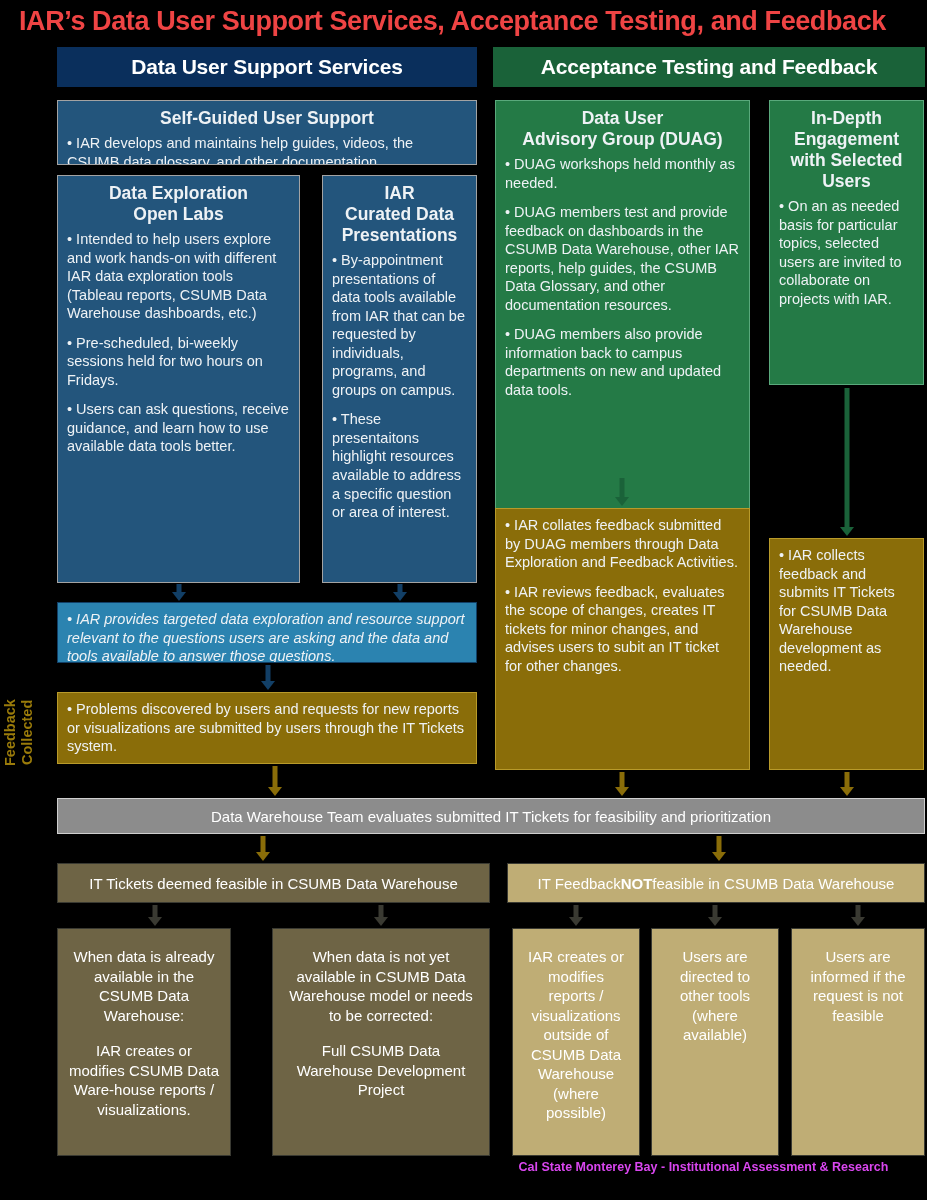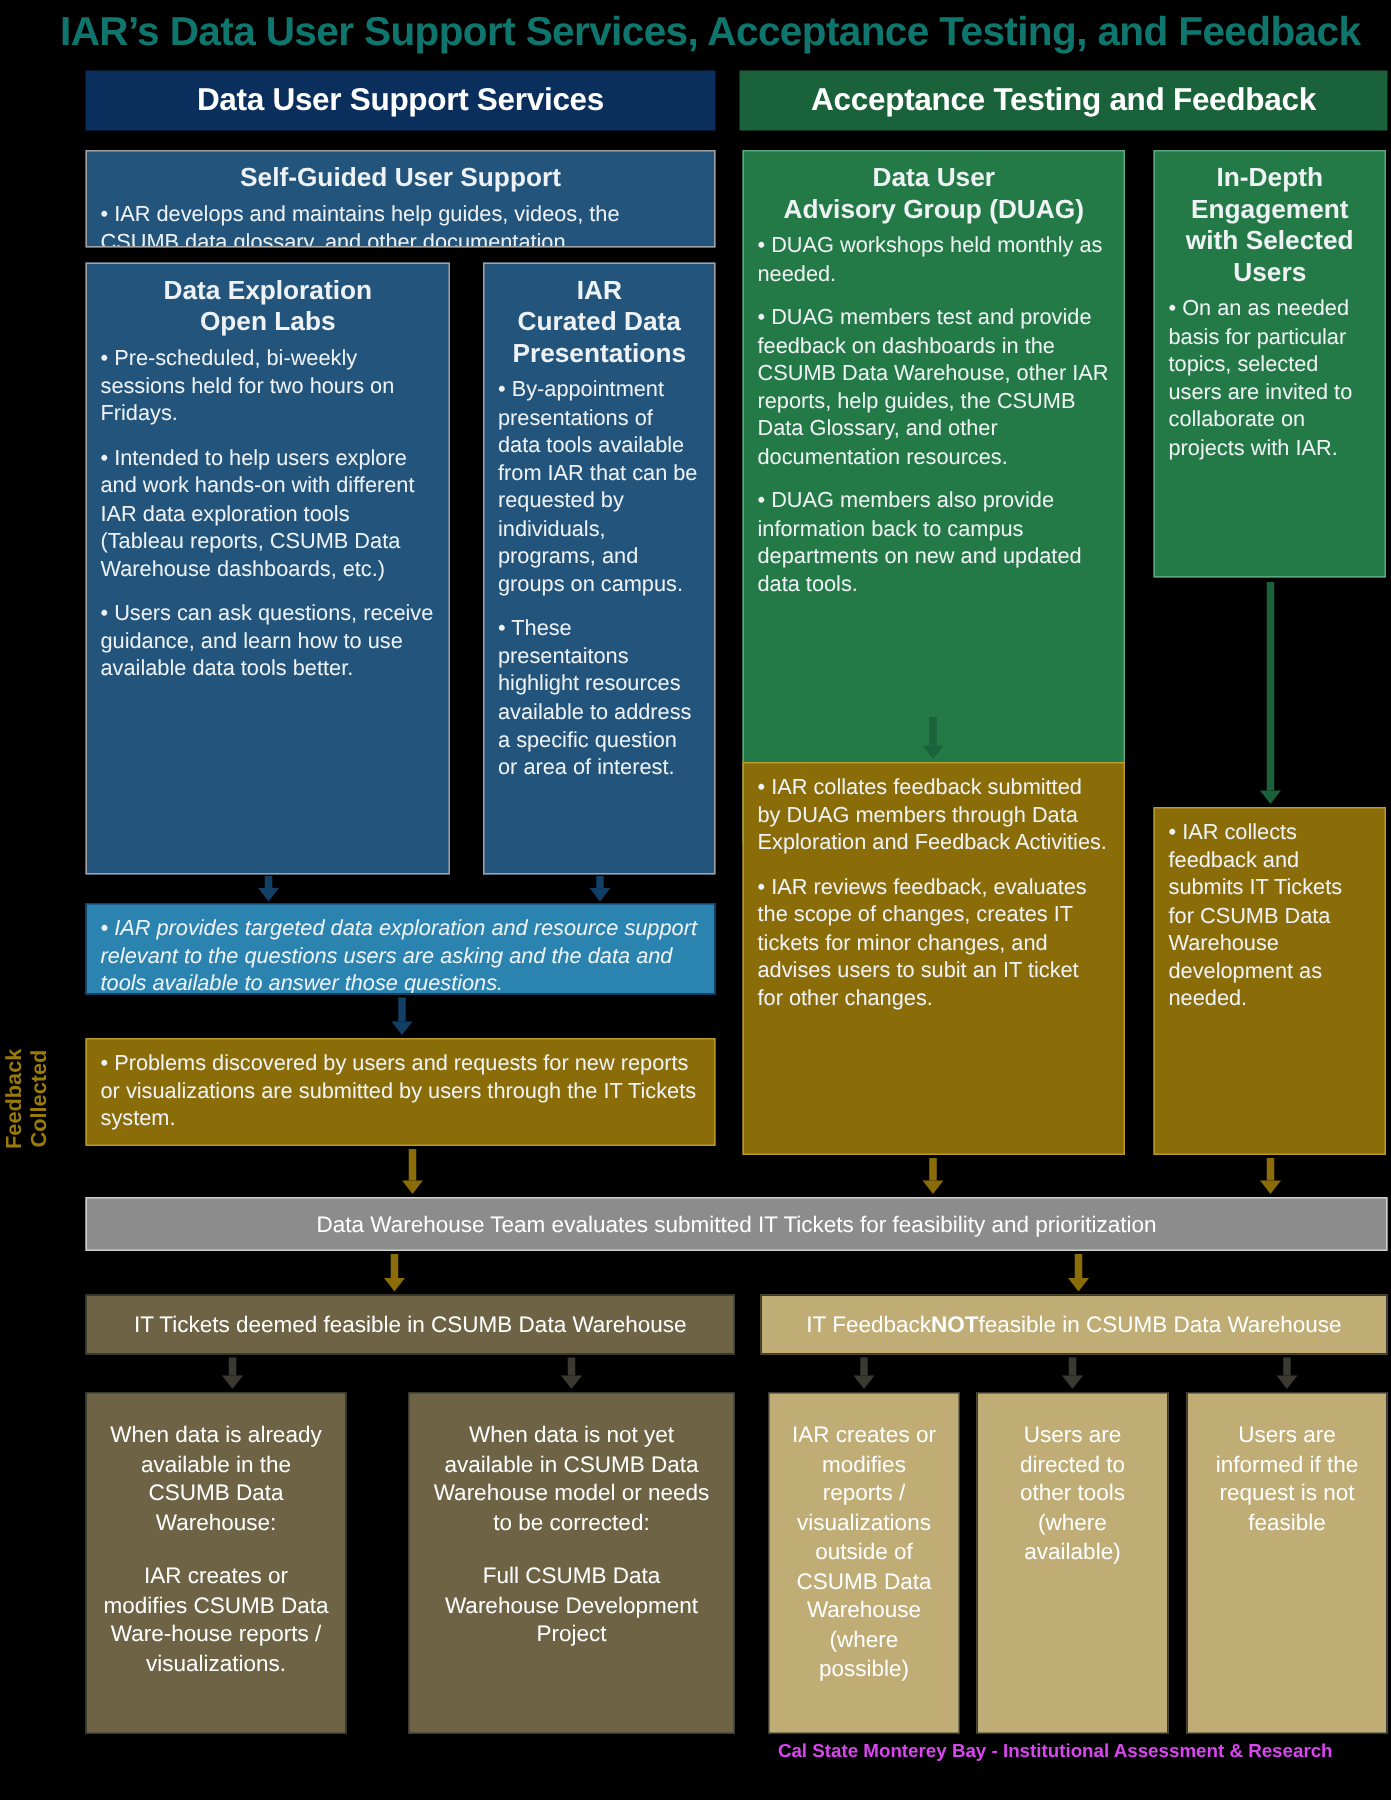--- a/index.html
+++ b/index.html
@@ -8,22 +8,22 @@
     background: #000000;
     font-family: "Liberation Sans", sans-serif;
     overflow: hidden;
   }
   #canvas { position: relative; width: 927px; height: 1200px; background:#000; }
 
   .abs { position: absolute; }
 
   
   #title {
-    left: 40px; top: 4px; width: 880px; height: 34px;
-    color: #0f766e;
+    left: 19px; top: 4px; width: 880px; height: 34px;
+    color: #ef4444;
     font-size: 27px;
     font-weight: bold;
     letter-spacing: -0.4px;
     white-space: nowrap;
     line-height: 34px;
   }
 
   
   .sec-header {
     color: #ffffff;
@@ -149,22 +149,22 @@
 Collected</div>
 
   <div class="abs box blue-dark" id="b-selfguided">
     <span class="bt">Self-Guided User Support</span>
     <p>•  IAR develops and maintains help guides, videos, the CSUMB data glossary, and other documentation.</p>
   </div>
 
   <div class="abs box blue-dark" id="b-openlabs">
     <span class="bt" style="white-space:pre-line;">Data Exploration
 Open Labs</span>
+    <p>•  Intended to help users explore and work hands-on with different IAR  data exploration tools (Tableau reports, CSUMB Data Warehouse dashboards, etc.)</p>
     <p>•  Pre-scheduled, bi-weekly sessions  held for two hours on Fridays.</p>
-    <p>•  Intended to help users explore and work hands-on with different IAR  data exploration tools (Tableau reports, CSUMB Data Warehouse dashboards, etc.)</p>
     <p>•  Users can ask questions, receive guidance, and learn how to use available data tools better.</p>
   </div>
 
   <div class="abs box blue-dark" id="b-curated">
     <span class="bt" style="white-space:pre-line;">IAR
 Curated Data
 Presentations</span>
     <p>•  By-appointment presentations of data tools available from IAR that can be requested by individuals, programs, and groups on campus.</p>
     <p>•  These presentaitons highlight resources available to address a specific question or area of interest.</p>
   </div>

